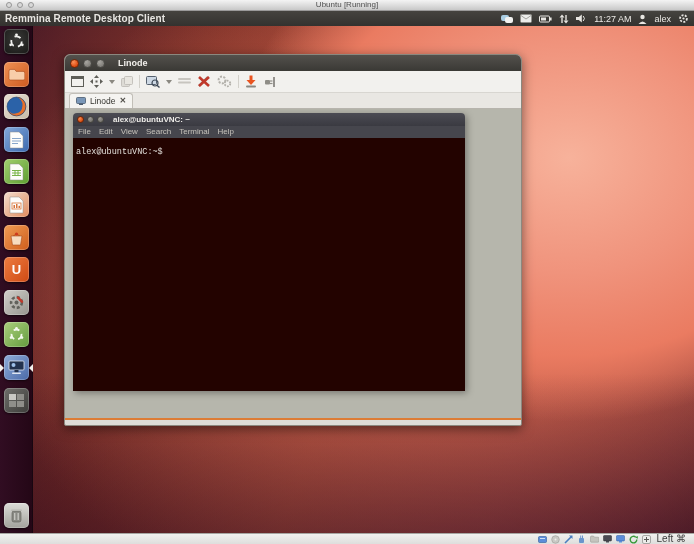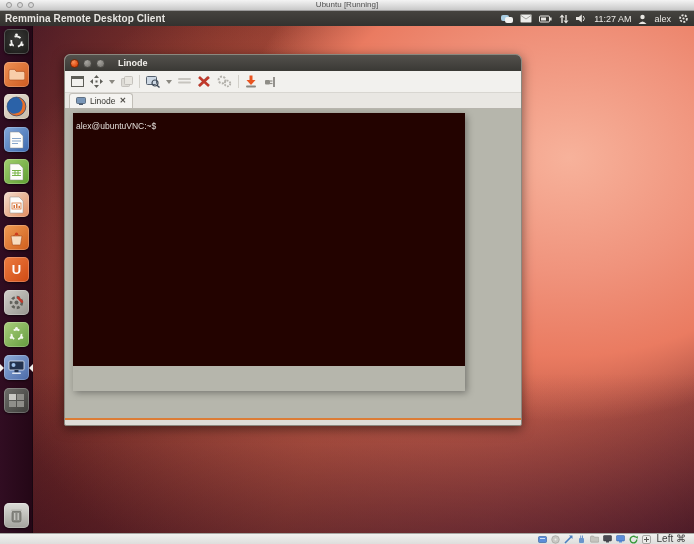--- a/index.html
+++ b/index.html
@@ -89,21 +89,21 @@
     border-radius:4px 4px 0 0; box-shadow:2px 2px 7px rgba(0,0,0,.35); }
   .t-titlebar { height:13px; background:linear-gradient(#4c4c54,#3a3a41);
     border-radius:4px 4px 0 0; display:flex; align-items:center; padding:0 4px; }
   .tbtn { width:7px; height:7px; border-radius:50%; margin-right:3px; flex:0 0 auto; }
   .tbtn-close { background:radial-gradient(circle at 35% 30%, #f78b50, #d64d12 70%); border:1px solid #6e2406; }
   .tbtn-gray  { background:radial-gradient(circle at 35% 30%, #9b9994, #73716c 75%); border:1px solid #46453f; }
   .t-title { font-size:8px; font-weight:bold; color:#efede9; margin-left:6px; white-space:nowrap; }
   .t-menubar { height:12px; background:#46464d; display:flex; align-items:center; gap:8px; padding:0 5px; }
   .t-menu-item { font-size:8px; color:#c5c1ba; line-height:1; }
   .t-body { position:relative; height:253px; background:#230300; padding:2px 3px; }
-  .t-prompt { font-family:Liberation Sans, sans-serif; font-size:8.5px; color:#e2ded8; white-space:pre; }
+  .t-prompt { font-family:Liberation Mono, monospace; font-size:8.5px; color:#e2ded8; white-space:pre; }
 
   
   .statusbar { position:absolute; left:0; top:533px; width:694px; height:11px;
     background:linear-gradient(#f1f1ef,#dededc); border-top:1px solid #a6a6a2;
     display:flex; align-items:center; justify-content:flex-end; gap:4px; padding:0 8px; z-index:8; }
   .sbico { width:9px; height:9px; display:flex; align-items:center; justify-content:center; }
   .sb-txt { font-size:10px; color:#3c3c3c; margin-left:2px; line-height:1; }
 </style>
 </head>
 <body>
@@ -357,20 +357,34 @@
               <rect x="3" y="6.5" width="4" height="1.5" fill="#4a5a6e"></rect>
             </svg>
           <span>Linode</span>
           <span class="rm-tab-close">✕</span>
         </div>
       </div>
 
       <div class="rm-content">
 
         <div class="terminal">
+          <div class="t-titlebar">
+            <span class="tbtn tbtn-close"></span>
+            <span class="tbtn tbtn-gray"></span>
+            <span class="tbtn tbtn-gray"></span>
+            <span class="t-title">alex@ubuntuVNC: ~</span>
+          </div>
+          <div class="t-menubar">
+            <span class="t-menu-item">File</span>
+            <span class="t-menu-item">Edit</span>
+            <span class="t-menu-item">View</span>
+            <span class="t-menu-item">Search</span>
+            <span class="t-menu-item">Terminal</span>
+            <span class="t-menu-item">Help</span>
+          </div>
           <div class="t-body">
             <span class="t-prompt">alex@ubuntuVNC:~$ </span>
           </div>
         </div>
 
       </div>
       <div class="rm-orange-line"></div>
     </div>
   </div>
 

